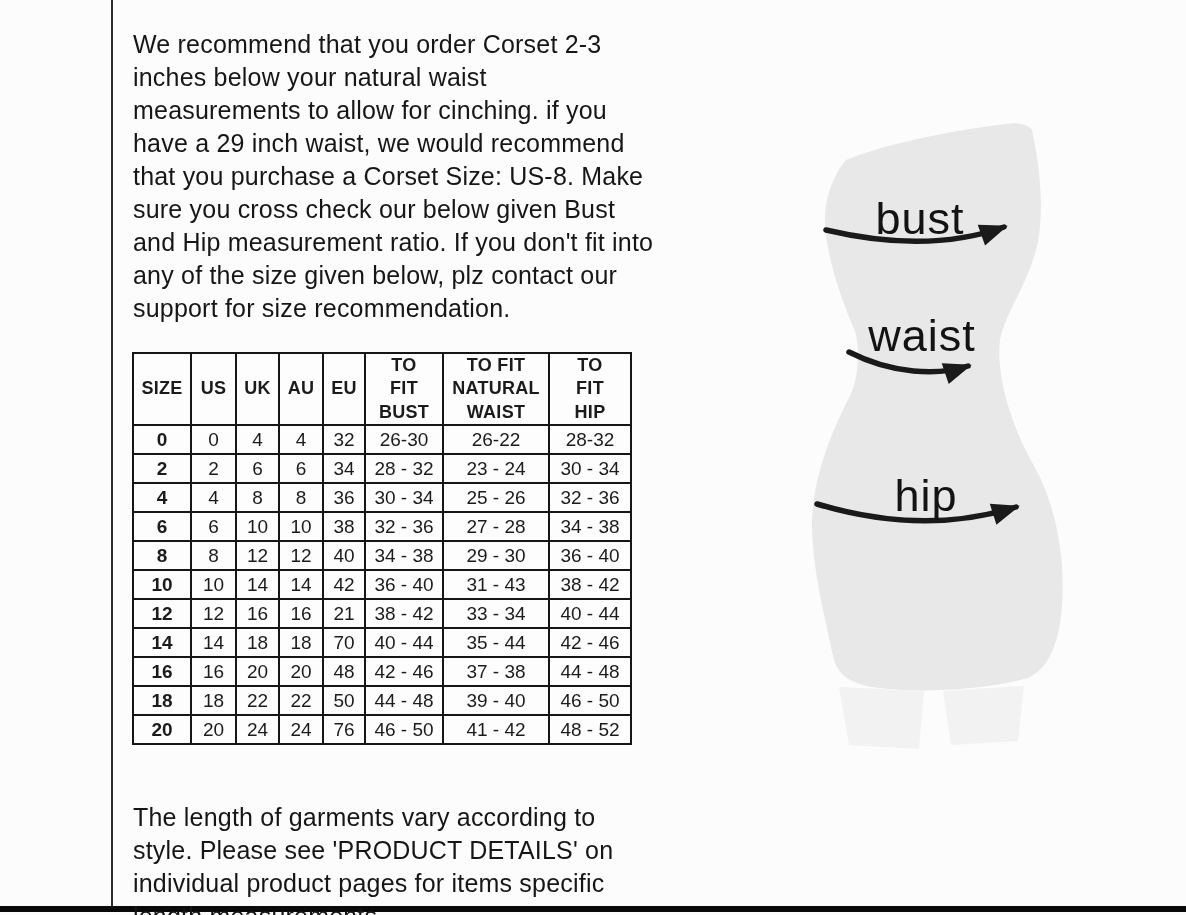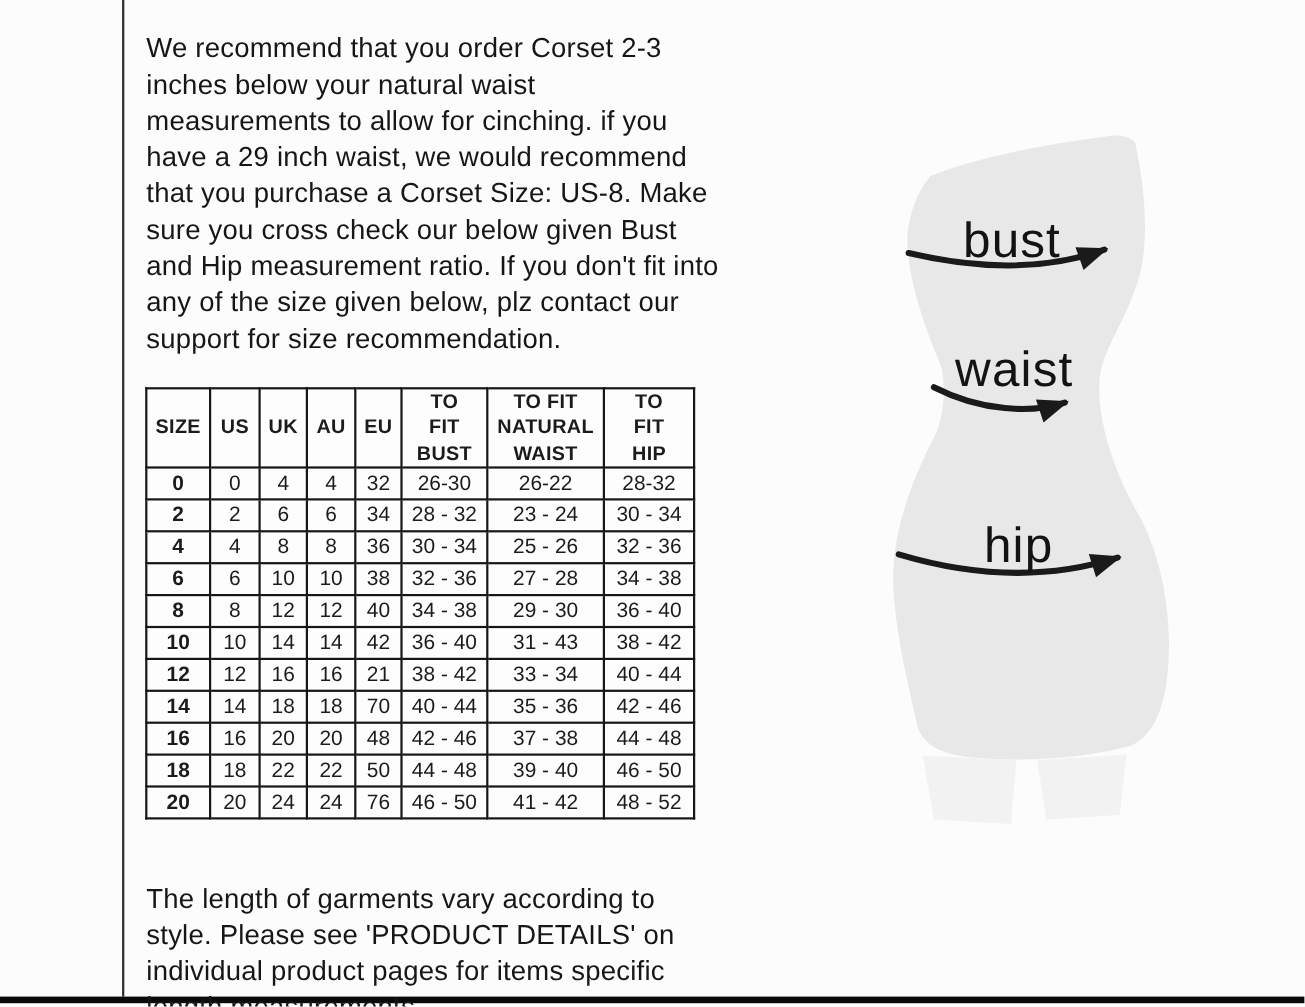--- a/index.html
+++ b/index.html
@@ -151,21 +151,21 @@
         <td>33 - 34</td>
         <td>40 - 44</td>
       </tr>
       <tr>
         <td>14</td>
         <td>14</td>
         <td>18</td>
         <td>18</td>
         <td>70</td>
         <td>40 - 44</td>
-        <td>35 - 36</td>
+        <td>35 - 44</td>
         <td>42 - 46</td>
       </tr>
       <tr>
         <td>16</td>
         <td>16</td>
         <td>20</td>
         <td>20</td>
         <td>48</td>
         <td>42 - 46</td>
         <td>37 - 38</td>

